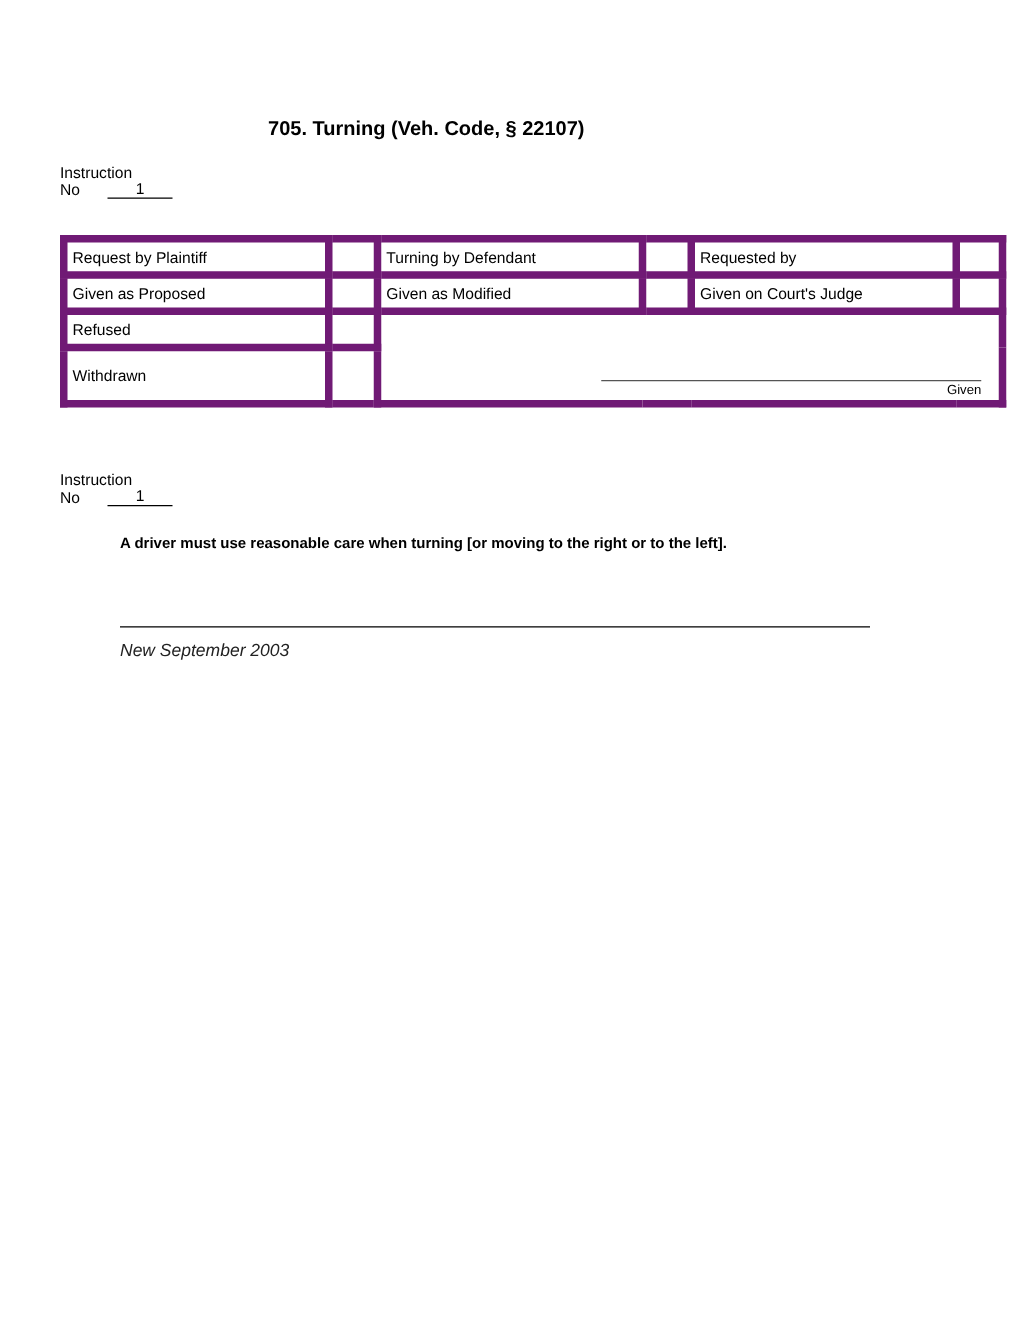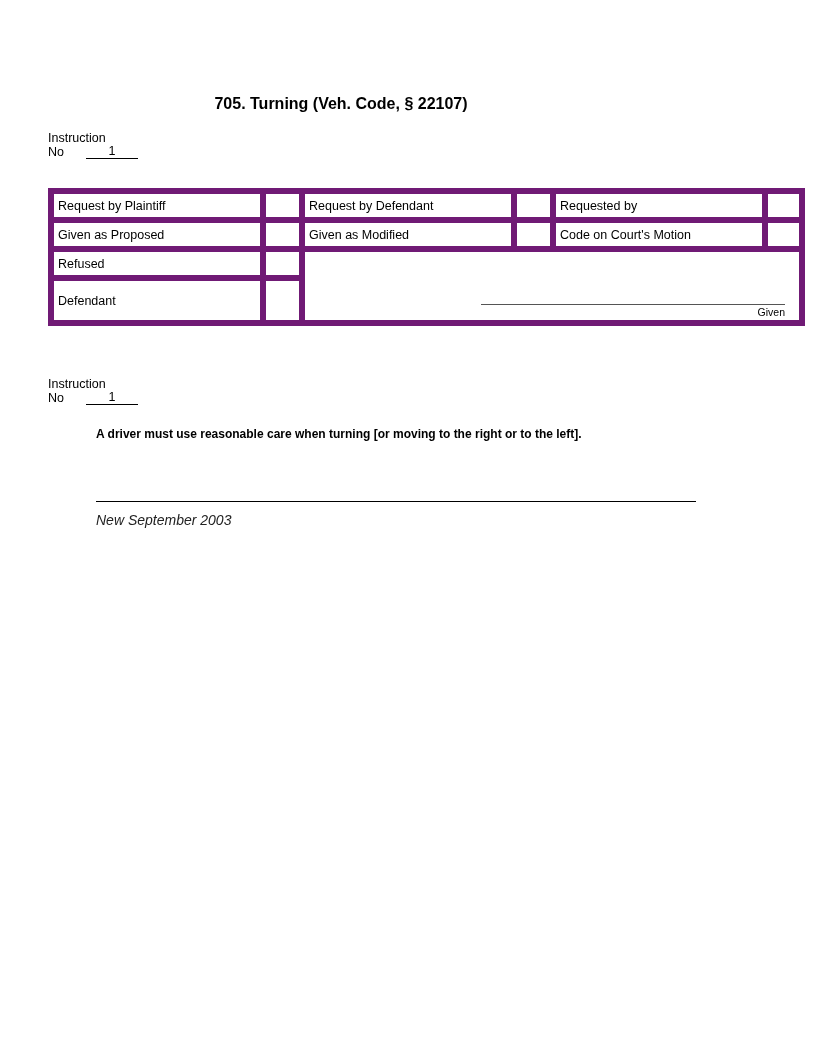--- a/index.html
+++ b/index.html
@@ -28,43 +28,43 @@
     <span>No</span>
     <span class="no-val">1</span>
   </div>
 </div>
 
 <table class="grid">
   <tbody>
       <tr style="height:29px;">
     <td style="width:198px;">Request by Plaintiff</td>
     <td style="width:25px;"></td>
-    <td style="width:198px;">Request by Defendant</td>
+    <td style="width:198px;">Turning by Defendant</td>
     <td style="width:25px;"></td>
     <td style="width:198px;">Requested by</td>
     <td style="width:23px;"></td>
   </tr>
   <tr style="height:29px;">
     <td>Given as Proposed</td>
     <td></td>
     <td>Given as Modified</td>
     <td></td>
-    <td>Code on Court's Motion</td>
+    <td>Given on Court's Judge</td>
     <td></td>
   </tr>
   <tr style="height:29px;">
     <td>Refused</td>
     <td></td>
     <td colspan="4" rowspan="2" class="judge-cell">
       <div class="judge-line"></div>
       <div class="judge-label">Given</div>
     </td>
   </tr>
   <tr style="height:45px;">
-    <td>Defendant</td>
+    <td>Withdrawn</td>
     <td></td>
   </tr>
 </tbody>
   </table>
 
 <div class="instr" style="top:377px;">
   <div>Instruction</div>
   <div class="no-row">
     <span>No</span>
     <span class="no-val">1</span>

